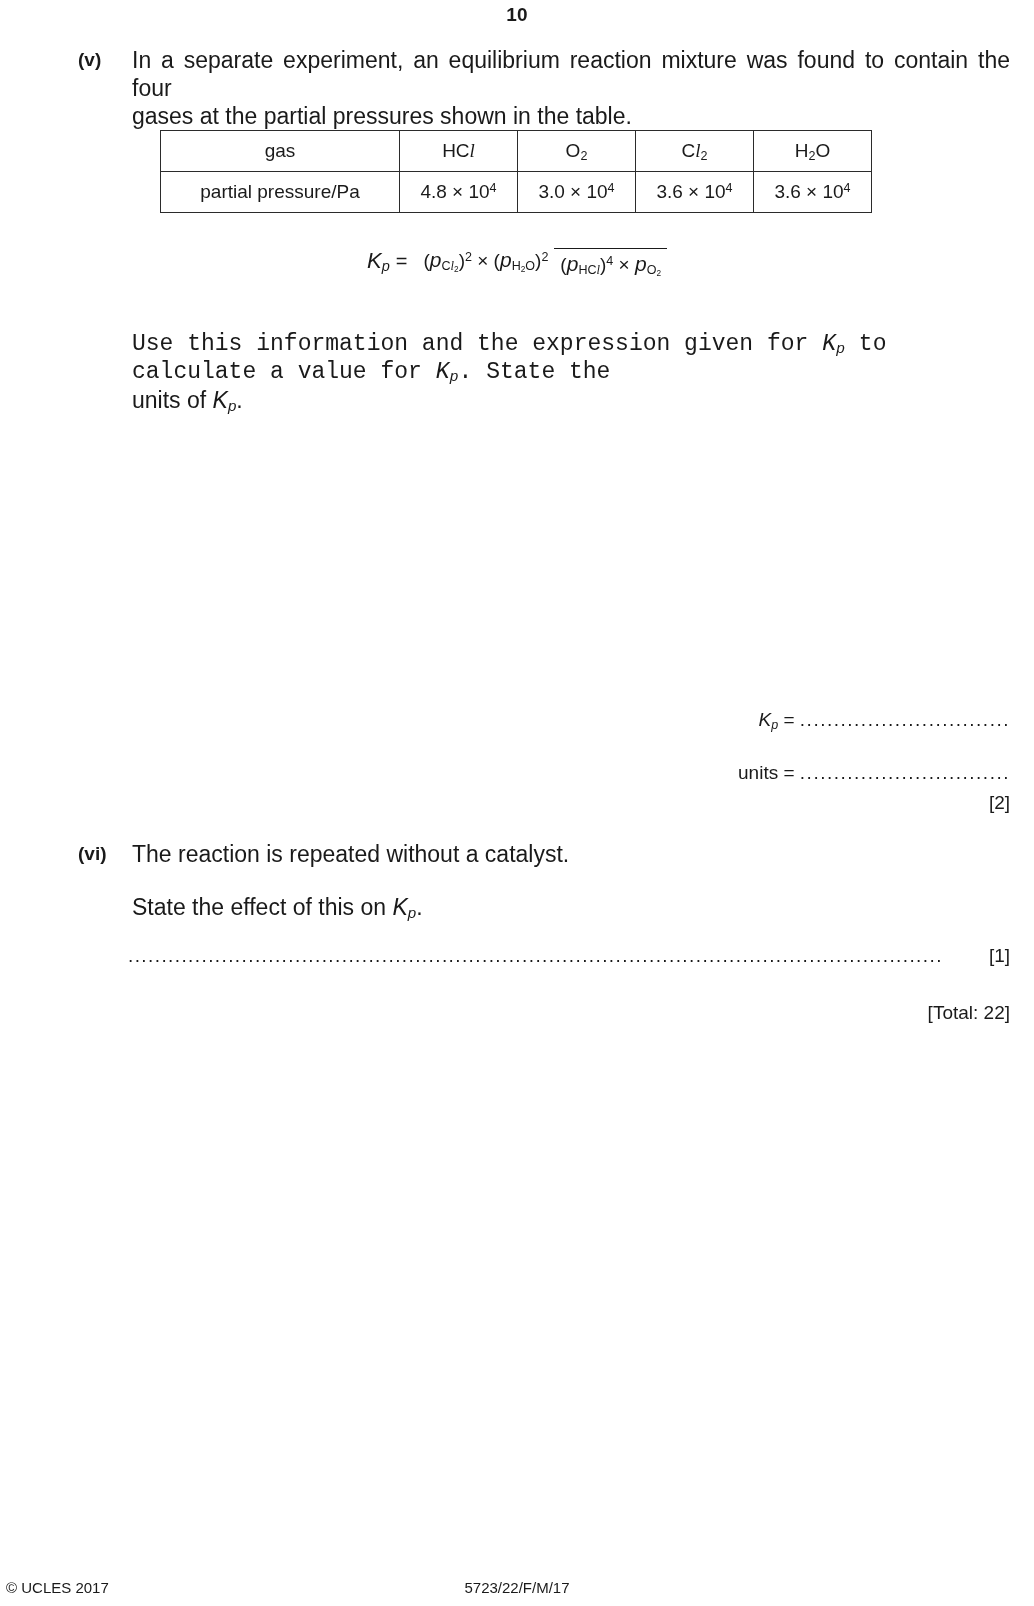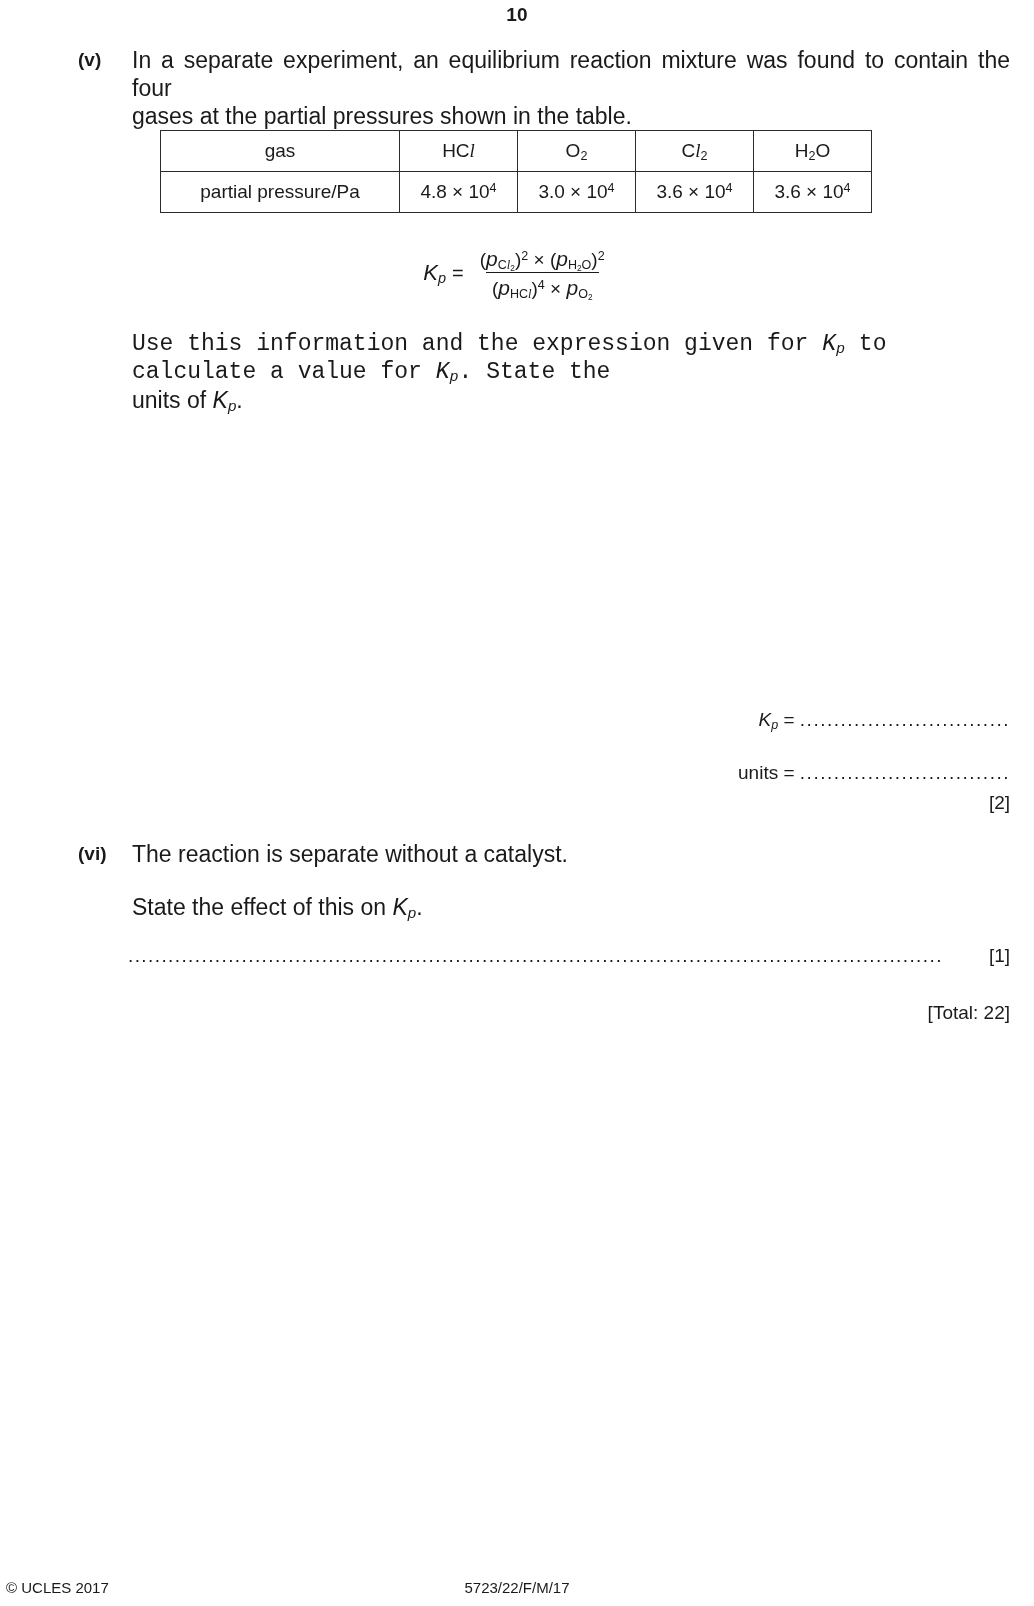--- a/index.html
+++ b/index.html
@@ -102,21 +102,21 @@
     font-size: 22px;
     font-style: italic;
     margin-right: 6px;
   }
   .kp-eq {
     font-size: 20px;
     margin-right: 10px;
   }
   .fraction {
     display: inline-flex;
-    flex-direction: column;
+    flex-direction: row;
     align-items: center;
     line-height: 1;
   }
   .fraction .num {
     padding: 0 6px 3px 6px;
     font-size: 19px;
     white-space: nowrap;
   }
   .fraction .den {
     padding: 4px 6px 0 6px;
@@ -224,21 +224,21 @@
     <span>units</span>
     <span>=</span>
     <span class="dots-inline">...............................</span>
   </div>
 
   <div class="mark" style="right:24px; top:792px;">[2]</div>
 
   <div class="qblock" style="left:78px; top:840px; width:932px;">
     <div class="roman-label">(vi)</div>
     <div class="qbody" style="width:878px;">
-      <span style="display:block;">The reaction is separate without a catalyst.</span>
+      <span style="display:block;">The reaction is repeated without a catalyst.</span>
     </div>
   </div>
 
   <div class="qblock" style="left:78px; top:893px; width:932px;">
     <div class="roman-label" style="visibility:hidden;">&nbsp;</div>
     <div class="qbody" style="width:878px;">
       <span>State the effect of this on </span><span class="kp">K<sub>p</sub></span><span>.</span>
     </div>
   </div>
 

